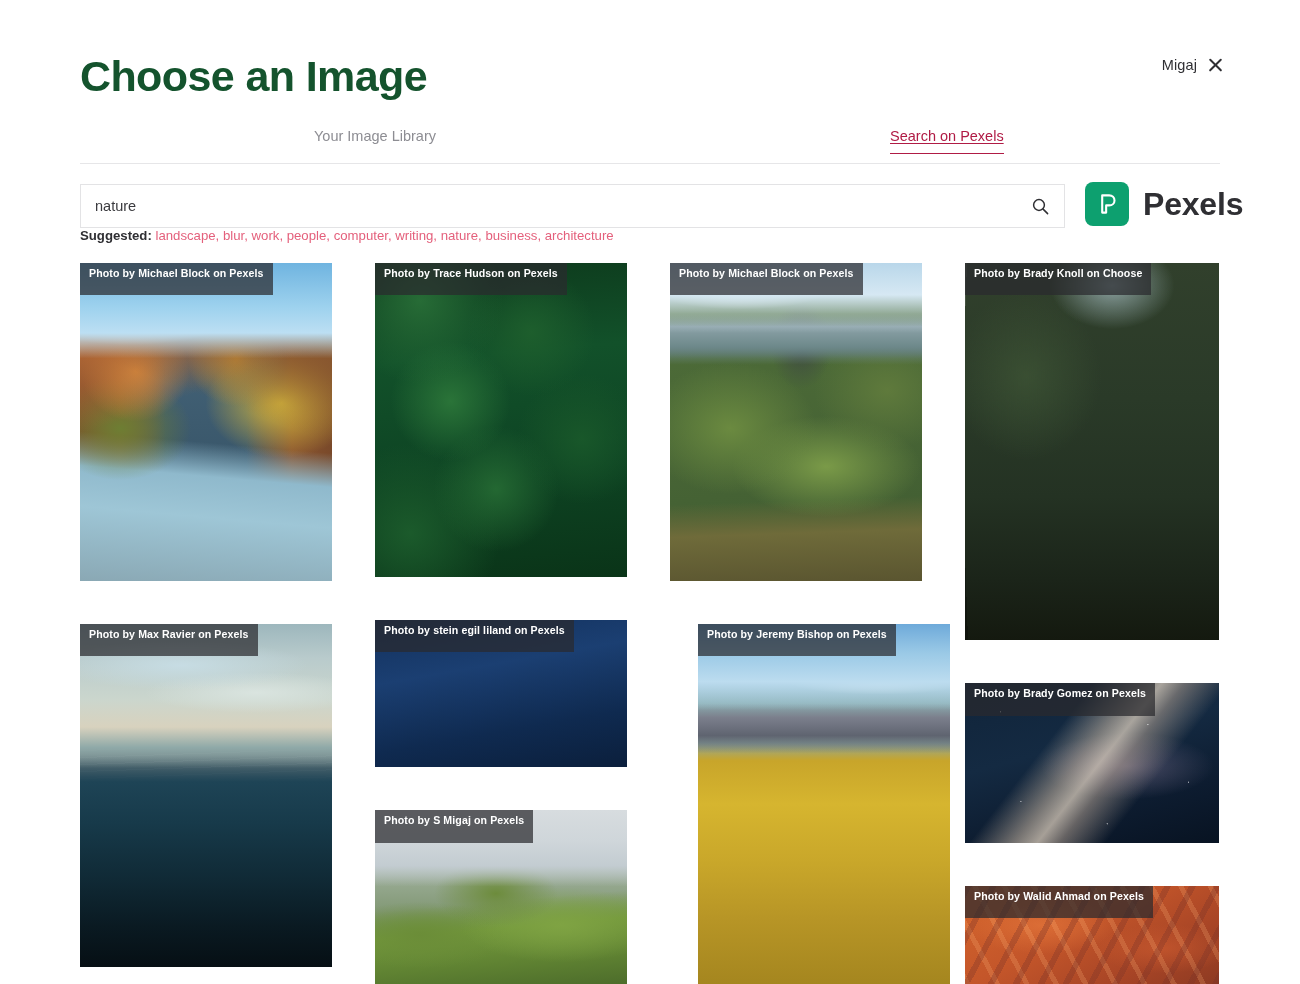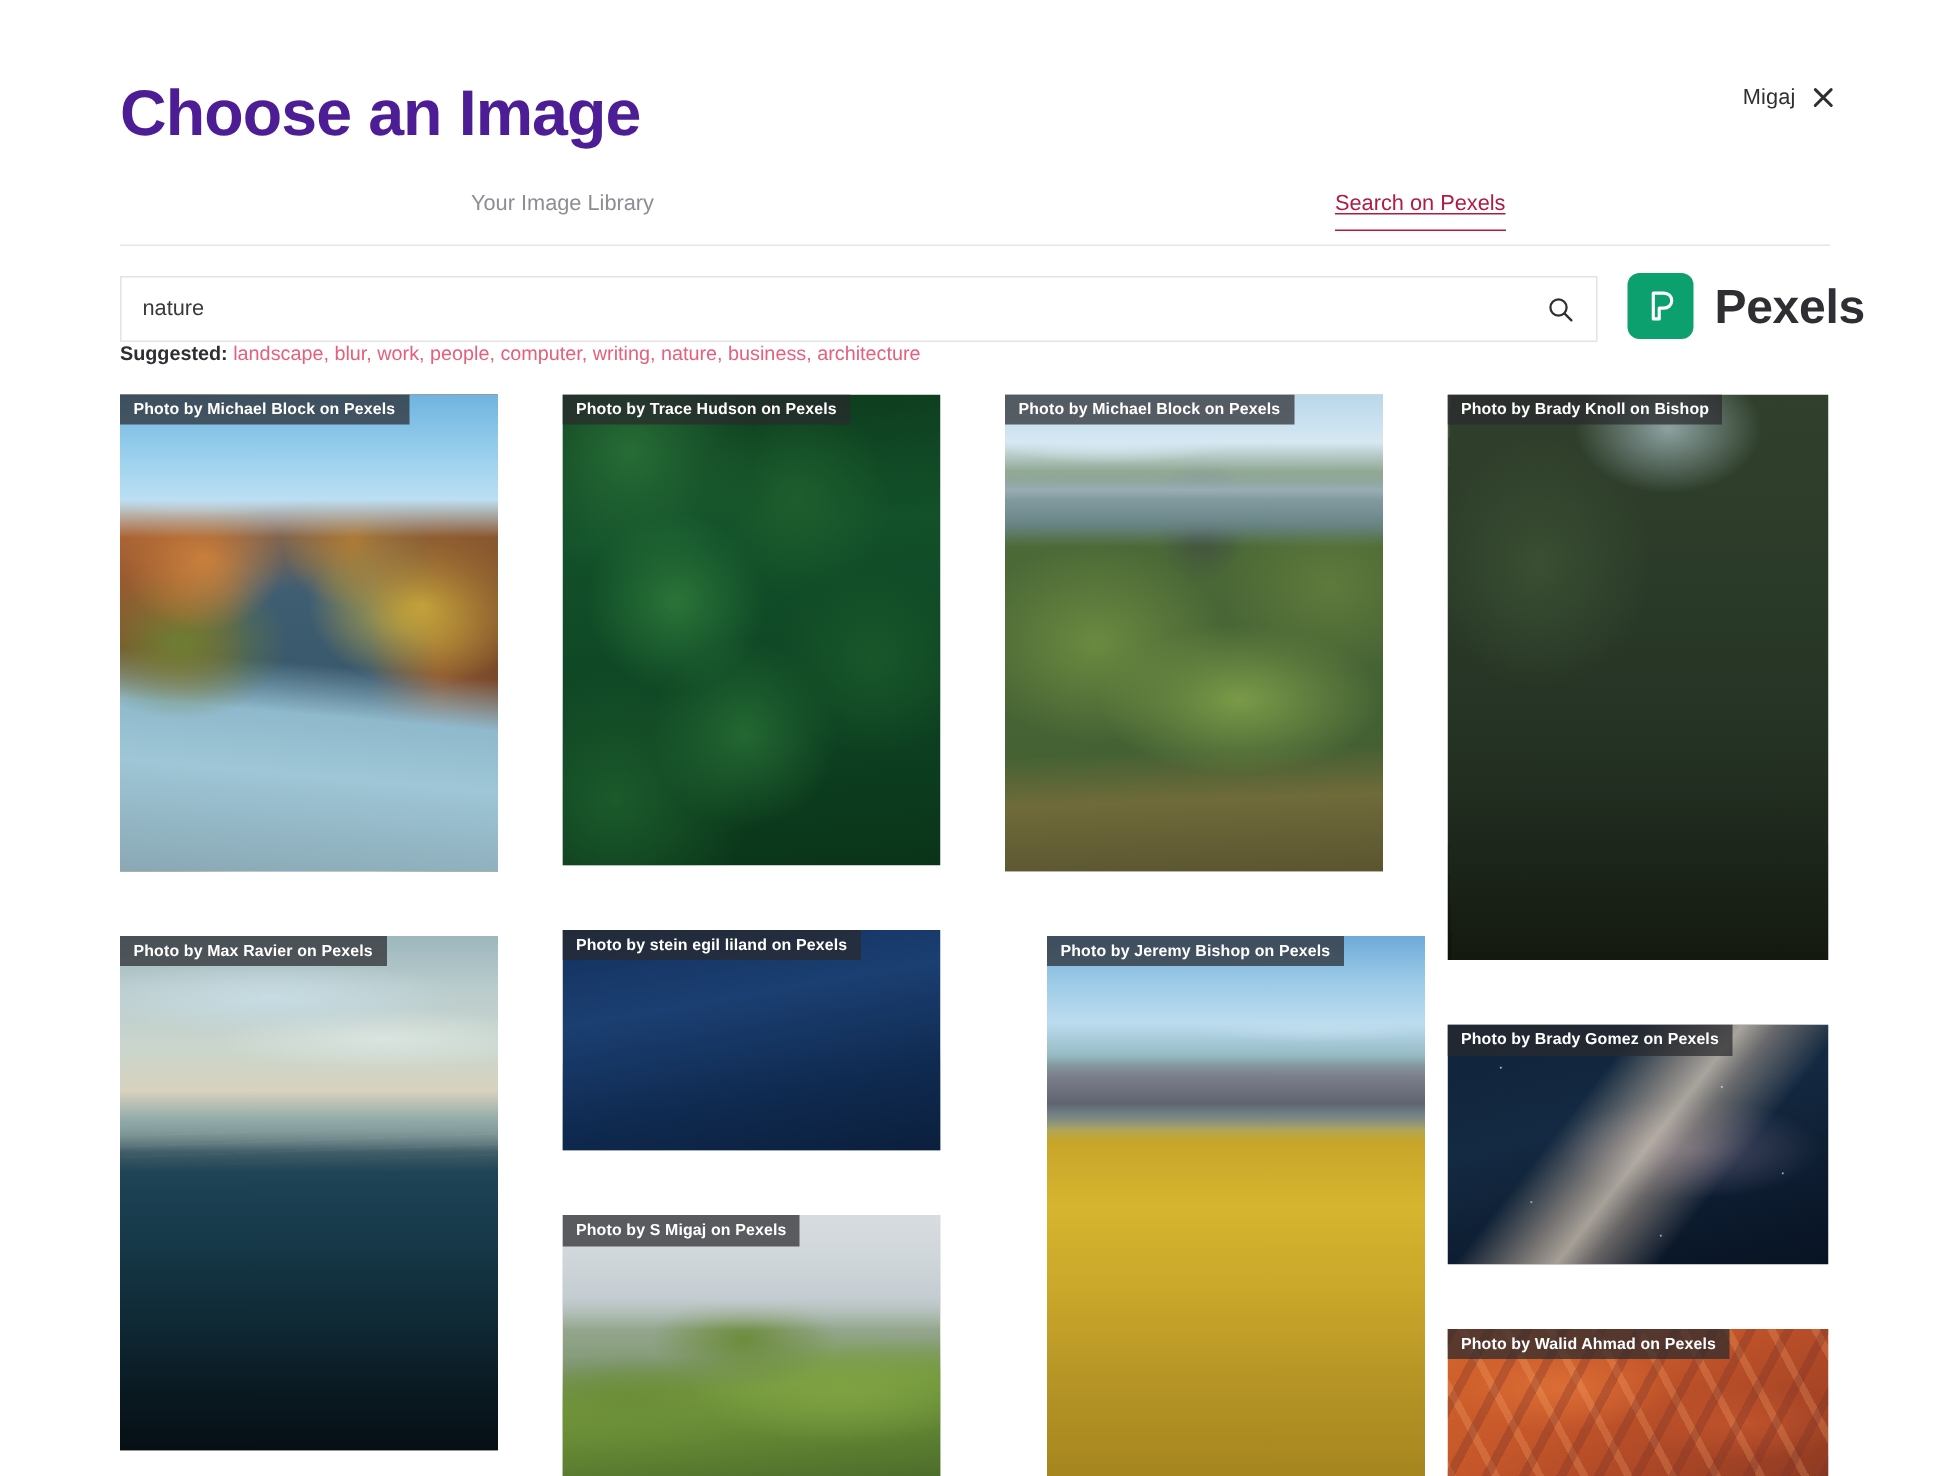--- a/index.html
+++ b/index.html
@@ -23,21 +23,21 @@
     position: relative;
     padding: 0;
   }
   .page-title {
     position: absolute;
     left: 80px;
     top: 52px;
     font-size: 43px;
     font-weight: 700;
     letter-spacing: -0.6px;
-    color: #4c1d95;
+    color: #14532d;
     margin: 0;
     line-height: 1.15;
   }
   .close-btn {
     position: absolute;
     right: 76px;
     top: 56px;
     display: flex;
     align-items: center;
     gap: 10px;
@@ -209,21 +209,21 @@
     height: 100%;
   }
   .credit {
     position: absolute;
     left: 0; top: 0;
     background: rgba(42,42,46,0.72);
     color: #ffffff;
     font-size: 10.6px;
     font-weight: 700;
     letter-spacing: 0.1px;
-    padding: 4px 9px 3px 9px;
+    padding: 4px 9px 15px 9px;
     line-height: 1.25;
     white-space: nowrap;
     z-index: 2;
   }
 </style>
 </head>
 <body>
 
 <div class="modal">
 
@@ -299,21 +299,21 @@
           <div class="credit">Photo by Michael Block on Pexels</div>
         </div>
         <div class="photo" style="height: 360px; margin-left: 28px;">
           <div class="photo-canvas" style="background-image: linear-gradient(rgb(110, 170, 218) 0%, rgb(154, 201, 230) 8%, rgb(188, 220, 239) 16%, rgba(0, 0, 0, 0) 24%), radial-gradient(60% 6% at 40% 10%, rgba(255, 255, 255, 0.85), rgba(255, 255, 255, 0) 72%), radial-gradient(50% 5% at 72% 16%, rgba(255, 255, 255, 0.75), rgba(255, 255, 255, 0) 72%), linear-gradient(rgba(0, 0, 0, 0) 22%, rgb(123, 127, 140) 26%, rgb(95, 100, 112) 31%, rgba(0, 0, 0, 0) 36%), linear-gradient(rgba(0, 0, 0, 0) 33%, rgb(200, 165, 42) 38%, rgb(214, 181, 47) 50%, rgb(201, 167, 42) 66%, rgb(183, 149, 38) 82%, rgb(165, 134, 31) 100%), radial-gradient(10% 16% at 62% 52%, rgb(43, 68, 80), rgba(0, 0, 0, 0) 72%), radial-gradient(9% 14% at 46% 68%, rgb(39, 65, 78), rgba(0, 0, 0, 0) 74%), radial-gradient(16% 11% at 58% 88%, rgb(34, 60, 72), rgba(0, 0, 0, 0) 72%), linear-gradient(rgb(134, 188, 223), rgb(157, 132, 33)); background-size: cover; height: 100%;"></div>
           <div class="credit">Photo by Jeremy Bishop on Pexels</div>
         </div>
       </div>
       <div class="col col-4">
         <div class="photo" style="height: 385px;">
           <div class="photo-canvas" style="background-image: linear-gradient(92deg, rgba(255, 255, 255, 0.1) 0px, rgba(255, 255, 255, 0.1) 2px, rgba(0, 0, 0, 0) 2px, rgba(0, 0, 0, 0) 13px), linear-gradient(88deg, rgba(0, 0, 0, 0.25) 0px, rgba(0, 0, 0, 0.25) 3px, rgba(0, 0, 0, 0) 3px, rgba(0, 0, 0, 0) 19px), radial-gradient(34% 16% at 58% 6%, rgba(190, 215, 225, 0.65), rgba(0, 0, 0, 0) 72%), radial-gradient(40% 30% at 24% 30%, rgba(60, 82, 52, 0.85), rgba(0, 0, 0, 0) 74%), linear-gradient(rgb(49, 64, 44) 0%, rgb(42, 58, 40) 36%, rgb(36, 50, 35) 62%, rgb(27, 36, 25) 84%, rgb(20, 25, 15) 100%); background-size: cover; height: 100%;"></div>
-          <div class="credit">Photo by Brady Knoll on Bishop</div>
+          <div class="credit">Photo by Brady Knoll on Choose</div>
         </div>
         <div class="photo" style="height: 163px;">
           <div class="photo-canvas" style="background-image: radial-gradient(1px 1px at 14% 18%, rgba(255, 255, 255, 0.9), rgba(0, 0, 0, 0)), radial-gradient(1px 1px at 38% 8%, rgba(255, 255, 255, 0.8), rgba(0, 0, 0, 0)), radial-gradient(1px 1px at 72% 26%, rgba(255, 255, 255, 0.85), rgba(0, 0, 0, 0)), radial-gradient(1px 1px at 88% 62%, rgba(255, 255, 255, 0.8), rgba(0, 0, 0, 0)), radial-gradient(1px 1px at 22% 74%, rgba(255, 255, 255, 0.75), rgba(0, 0, 0, 0)), radial-gradient(1px 1px at 56% 88%, rgba(255, 255, 255, 0.8), rgba(0, 0, 0, 0)), linear-gradient(128deg, rgba(0, 0, 0, 0) 34%, rgba(205, 188, 168, 0.55) 46%, rgba(232, 216, 196, 0.7) 52%, rgba(190, 170, 152, 0.5) 58%, rgba(0, 0, 0, 0) 70%), radial-gradient(46% 28% at 64% 52%, rgba(150, 130, 160, 0.45), rgba(0, 0, 0, 0) 74%), linear-gradient(165deg, rgb(16, 36, 58) 0%, rgb(20, 42, 66) 40%, rgb(13, 28, 48) 72%, rgb(8, 19, 34) 100%); background-size: cover; height: 100%;"></div>
           <div class="credit">Photo by Brady Gomez on Pexels</div>
         </div>
         <div class="photo" style="height: 100px;">
           <div class="photo-canvas" style="background-image: repeating-linear-gradient(118deg, rgba(120, 50, 40, 0.32) 0px, rgba(120, 50, 40, 0.32) 6px, rgba(0, 0, 0, 0) 6px, rgba(0, 0, 0, 0) 22px), repeating-linear-gradient(62deg, rgba(255, 180, 120, 0.22) 0px, rgba(255, 180, 120, 0.22) 5px, rgba(0, 0, 0, 0) 5px, rgba(0, 0, 0, 0) 26px), radial-gradient(40% 40% at 30% 40%, rgba(230, 120, 60, 0.65), rgba(0, 0, 0, 0) 74%), radial-gradient(36% 34% at 78% 64%, rgba(205, 92, 48, 0.6), rgba(0, 0, 0, 0) 74%), linear-gradient(150deg, rgb(212, 101, 44) 0%, rgb(196, 86, 42) 42%, rgb(168, 69, 38) 74%, rgb(141, 58, 34) 100%); background-size: cover; height: 100%;"></div>
           <div class="credit">Photo by Walid Ahmad on Pexels</div>
         </div>
       </div>

